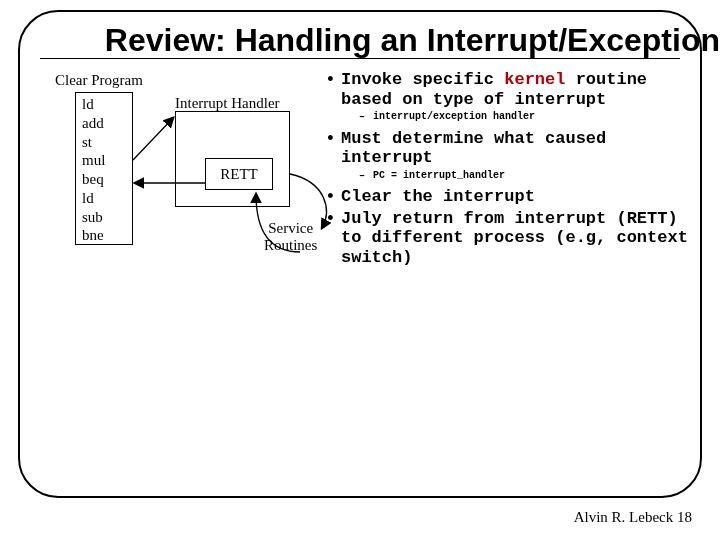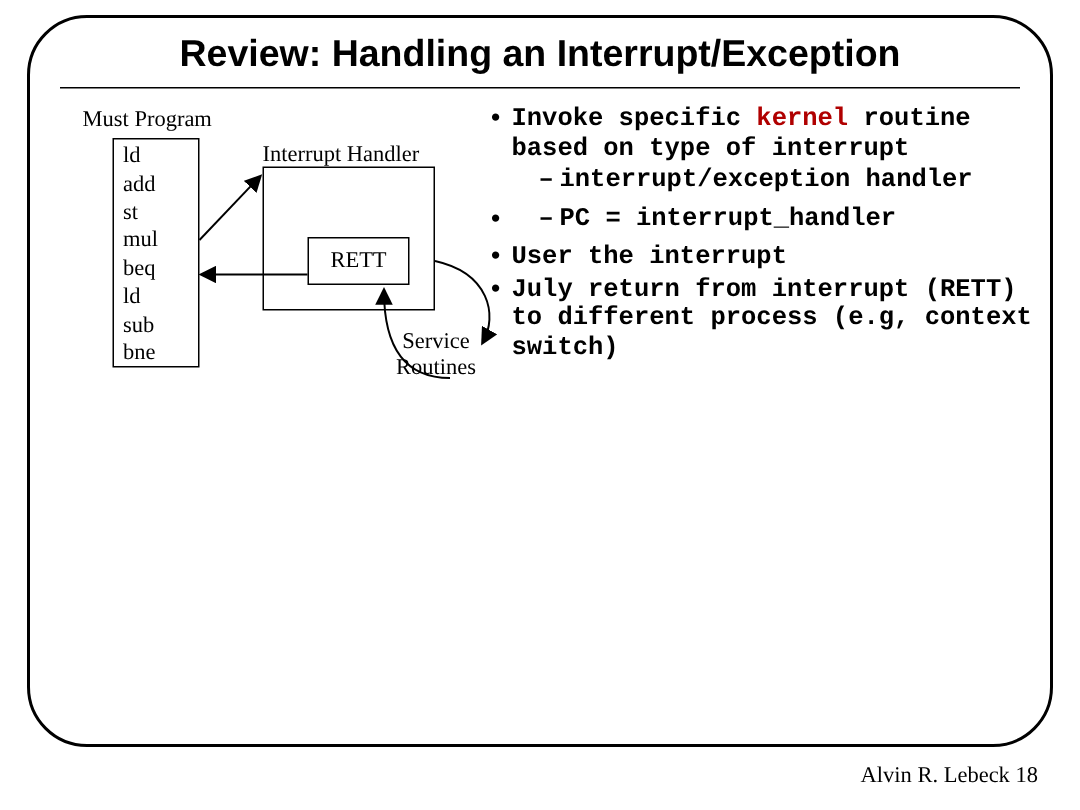--- a/index.html
+++ b/index.html
@@ -14,24 +14,24 @@
   .slide-frame {
     position: absolute;
     top: 10px; left: 18px;
     width: 684px; height: 488px;
     border: 2px solid #000;
     border-radius: 40px;
   }
   .title {
     position: absolute;
     top: 22px; left: 0; width: 720px;
-    text-align: center;
+    text-align: right;
     font-family: Arial, Helvetica, sans-serif;
     font-weight: bold;
-    font-size: 25px;
+    font-size: 32px;
     color: #000;
   }
   .title-underline {
     position: absolute;
     top: 58px; left: 40px; width: 640px;
     border-top: 1.5px solid #000;
   }
   .svg-layer {
     position: absolute;
     top: 0; left: 0;
@@ -86,40 +86,40 @@
   }
   .bullets ul { list-style: none; }
   .bullets > ul > li { margin-bottom: 2px; position: relative; padding-left: 16px; }
   .bullets > ul > li::before {
     content: "•"; position: absolute; left: 0; top: 0;
     font-size: 18px;
   }
   .b1 { font-weight: bold; }
   .kernel { color: #b00000; font-weight: bold; }
   .sub { list-style: none; margin: 2px 0 6px 18px; }
-  .sub li { position: relative; padding-left: 14px; font-size: 17px; font-weight: bold; }
+  .sub li { position: relative; padding-left: 14px; font-size: 10px; font-weight: bold; }
   .sub li::before {
     content: "–"; position: absolute; left: 0; top: 0;
   }
   .footer {
     position: absolute;
     bottom: 14px; right: 28px;
     font-family: "Times New Roman", serif;
     font-size: 15px;
   }
 </style>
 </head>
 <body>
 
 <div class="slide-frame"></div>
 
 <div class="title">Review: Handling an Interrupt/Exception</div>
 <div class="title-underline"></div>
 
-<div class="diagram-label user-prog-label">Must Program</div>
+<div class="diagram-label user-prog-label">Clear Program</div>
 
 <div class="prog-box">
   <div>ld</div>
   <div>add</div>
   <div>st</div>
   <div>mul</div>
   <div>beq</div>
   <div>ld</div>
   <div>sub</div>
   <div>bne</div>
@@ -153,22 +153,23 @@
 
 <div class="bullets">
   <ul>
     <li>
       <span class="b1">Invoke specific </span><span class="kernel">kernel</span><span class="b1"> routine based on type of interrupt</span>
       <ul class="sub">
         <li>interrupt/exception handler</li>
       </ul>
     </li>
     <li>
+      <span class="b1">Must determine what caused interrupt</span>
       <ul class="sub">
         <li>PC = interrupt_handler</li>
       </ul>
     </li>
-    <li><span class="b1">User the interrupt</span></li>
+    <li><span class="b1">Clear the interrupt</span></li>
     <li><span class="b1">July return from interrupt (RETT) to different process (e.g, context switch)</span></li>
   </ul>
 </div>
 
 <div class="footer">Alvin R. Lebeck 18</div>
 
 </body></html>

